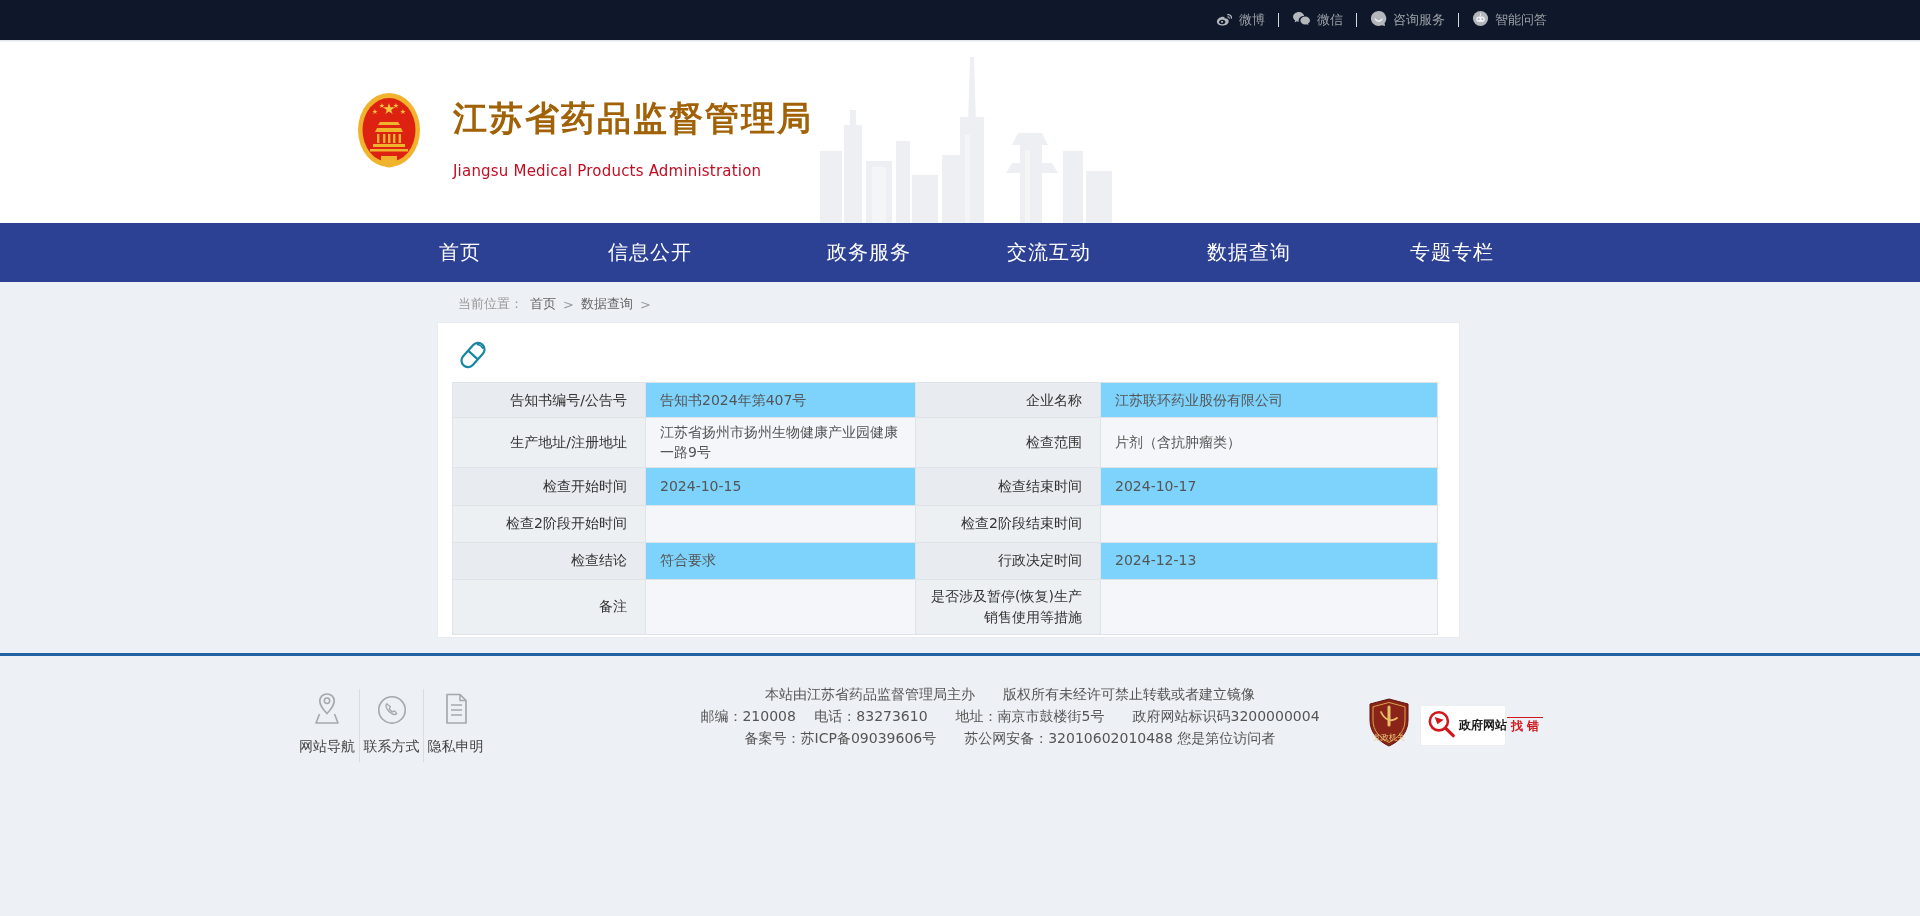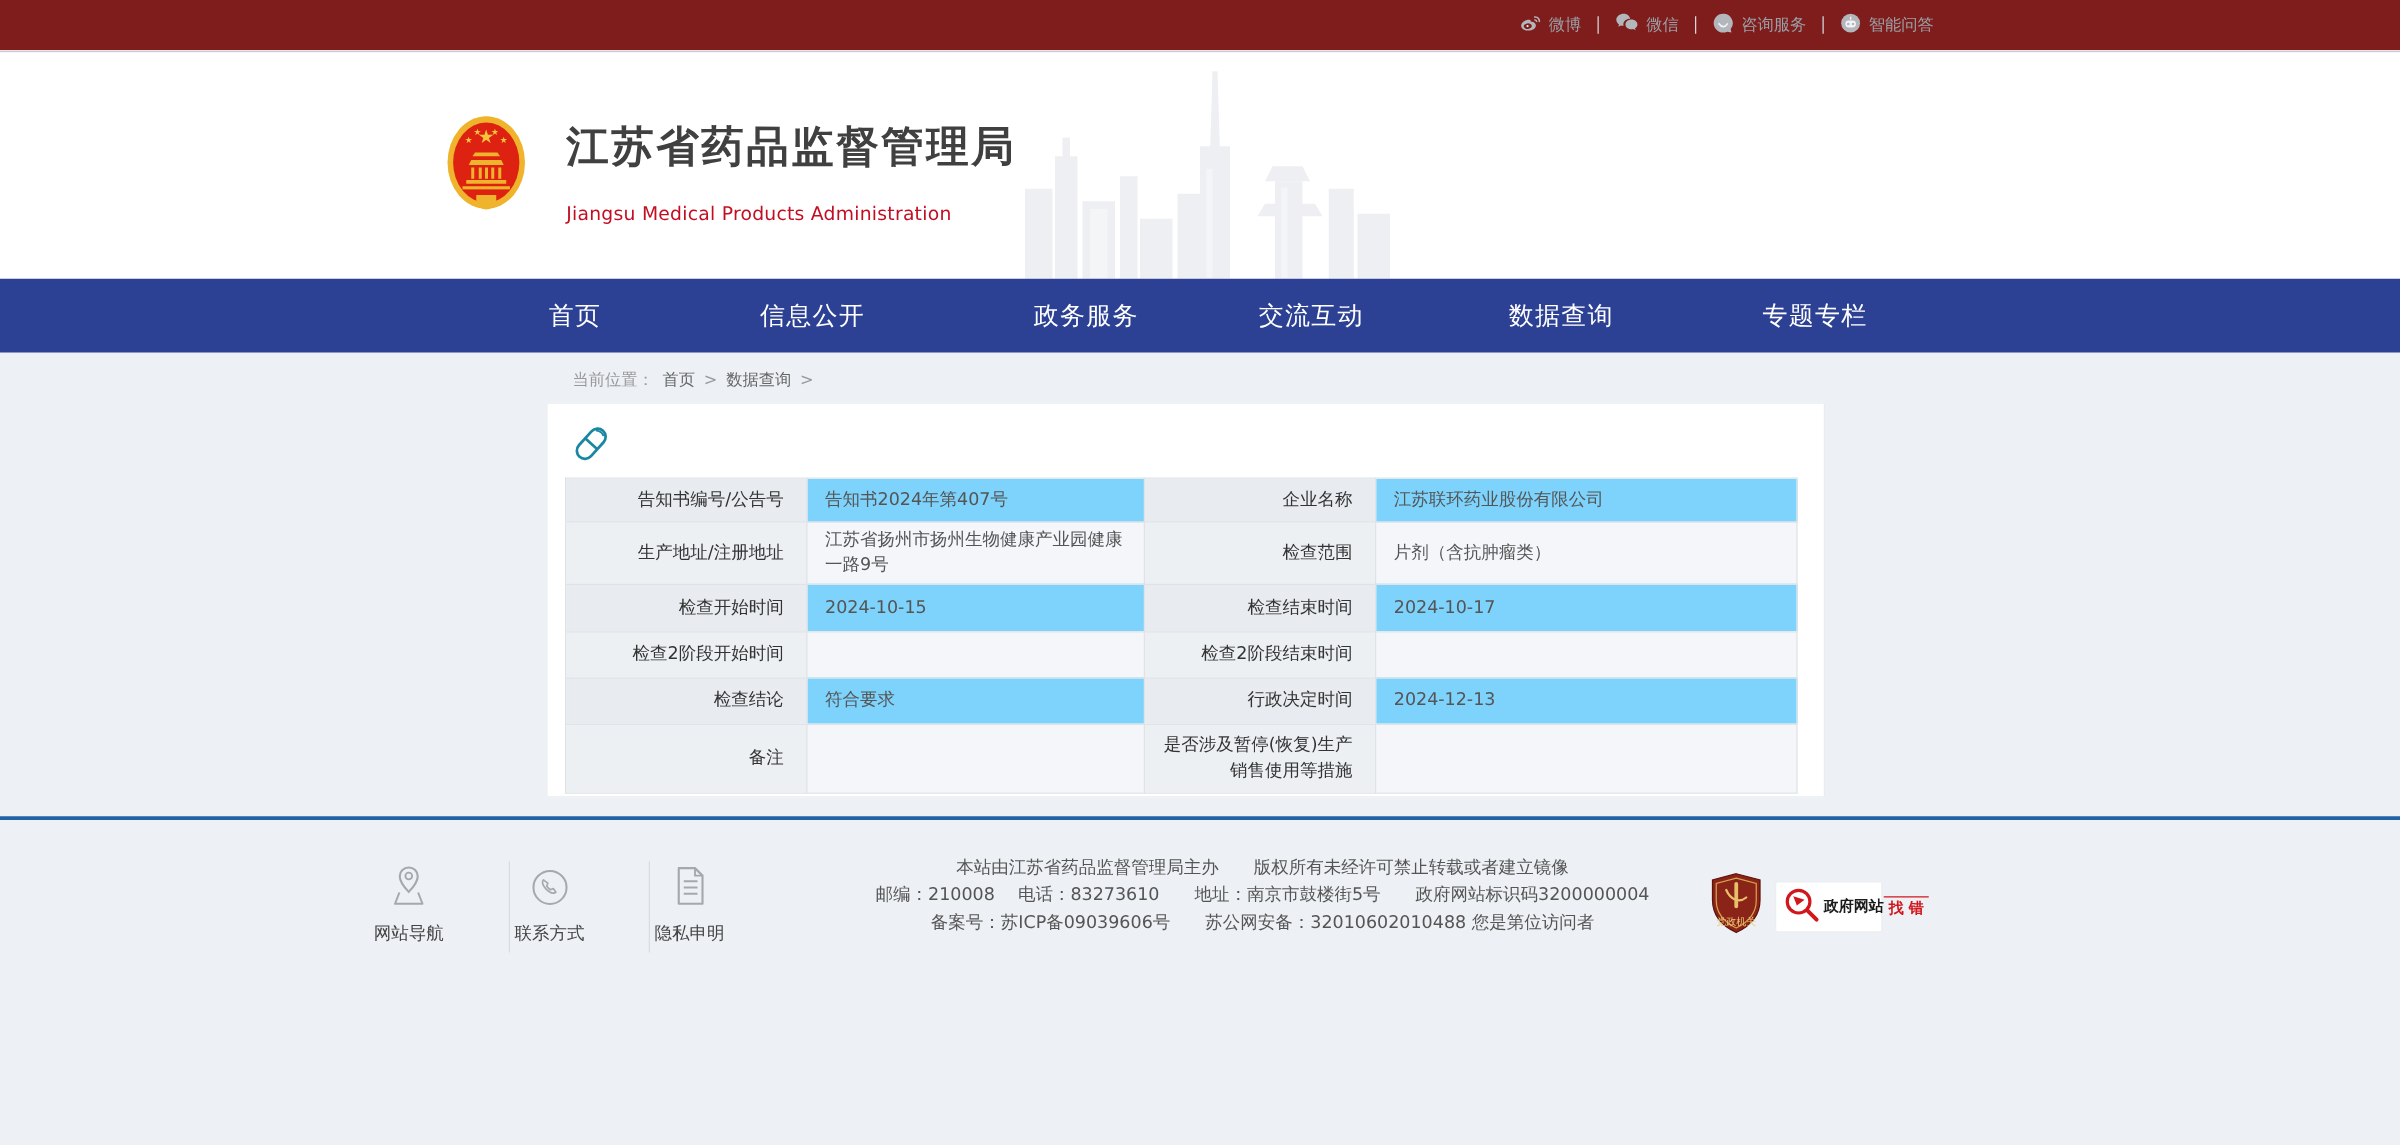--- a/index.html
+++ b/index.html
@@ -1,31 +1,31 @@
 <!DOCTYPE html>
 <html><head>
 <meta charset="utf-8">
 <style>
   html,body{margin:0;padding:0;background:#edf0f5;}
   *{box-sizing:border-box;}
   .page{position:relative;width:1920px;height:916px;background:#edf0f5;overflow:hidden;
         font-family:"DejaVu Sans","Liberation Sans",sans-serif;}
   
-  .topbar{position:absolute;top:0;left:0;width:100%;height:41px;background:#7f1d1d;border-bottom:1px solid #e3e6ea;}
+  .topbar{position:absolute;top:0;left:0;width:100%;height:41px;background:#0f172a;border-bottom:1px solid #e3e6ea;}
   .topbar-inner{width:1200px;margin:0 auto;height:100%;display:flex;justify-content:flex-end;align-items:center;}
   .top-item{display:flex;align-items:center;gap:6px;color:#9aa0a6;font-size:13px;padding:0 13px;cursor:pointer;white-space:nowrap;}
   .top-sep{width:1px;height:14px;background:#d5d8dc;}
   
   .header{position:absolute;top:42px;left:0;width:100%;height:181px;background:#ffffff;}
   .header-inner{position:relative;width:1200px;margin:0 auto;height:100%;}
   .skyline{position:absolute;left:460px;bottom:0;width:300px;height:168px;}
   .logo-link{position:absolute;left:-3px;top:50px;display:flex;align-items:flex-start;cursor:pointer;}
   .emblem{width:64px;height:76px;}
   .title-block{margin-left:32px;padding-top:8px;}
-  .site-title{font-size:34px;font-weight:bold;color:#404040;letter-spacing:2px;line-height:1.1;}
+  .site-title{font-size:34px;font-weight:bold;color:#a16207;letter-spacing:2px;line-height:1.1;}
   .site-subtitle{font-size:15px;color:#c30d23;margin-top:25px;letter-spacing:.2px;}
   
   .navbar{position:absolute;top:223px;left:0;width:100%;height:59px;background:#2c4193;}
   .nav-inner{position:relative;width:1200px;margin:0 auto;height:100%;}
   .nav-item{position:absolute;top:0;width:140px;height:59px;line-height:59px;text-align:center;
             color:#ffffff;font-size:20px;letter-spacing:1px;cursor:pointer;}
   
   .breadcrumb{position:absolute;left:458px;top:295px;font-size:13px;color:#999;display:flex;gap:7px;align-items:center;}
   .crumb-link{color:#666;cursor:pointer;}
   
@@ -36,21 +36,21 @@
   .lbl{text-align:right;padding:4px 18px 4px 6px;color:#333;line-height:1.5;}
   .val{text-align:left;padding:4px 10px 4px 14px;color:#555;line-height:1.45;word-break:break-all;}
   .r-odd .lbl{background:#e8ebef;}
   .r-odd .val{background:#7dd3fc;}
   .r-even .lbl{background:#edf0f3;}
   .r-even .val{background:#f4f6f9;}
   
   .footer{position:absolute;top:653px;left:0;width:100%;height:263px;background:#edf0f4;border-top:3px solid #2062a5;}
   .footer-links{position:absolute;left:295px;top:33px;display:flex;}
   .footer-link{width:64px;padding:2px 0 6px 0;text-align:center;cursor:pointer;}
-  .footer-link + .footer-link{border-left:1px solid #d9dce0;margin-left:48px;}
+  .footer-link + .footer-link{border-left:1px solid #d9dce0;}
   .footer-link .f-icon{display:inline-block;width:34px;height:36px;}
   .footer-link .f-label{margin-top:7px;font-size:14px;color:#444;white-space:nowrap;}
   .footer-text{position:absolute;left:650px;top:27px;width:720px;text-align:center;font-size:14px;color:#555;line-height:22px;}
   .footer-text div{white-space:nowrap;}
   .badge-shield{position:absolute;left:1366px;top:42px;width:46px;height:50px;cursor:pointer;}
   .badge-finderror{position:absolute;left:1420px;top:49px;width:86px;height:41px;background:#fff;border:1px solid #eceef0;
                    border-radius:2px;display:flex;align-items:center;padding:2px 4px;cursor:pointer;}
   .fe-texts{margin-left:2px;display:flex;flex-direction:row;align-items:center;line-height:1.25;}
   .fe-top{font-size:12px;font-weight:bold;color:#1b1b1b;white-space:nowrap;}
   .fe-bottom{font-size:12px;font-weight:bold;color:#d1171c;letter-spacing:4px;border-top:1px solid #d1171c;padding:1px 0 0 4px;white-space:nowrap;}

